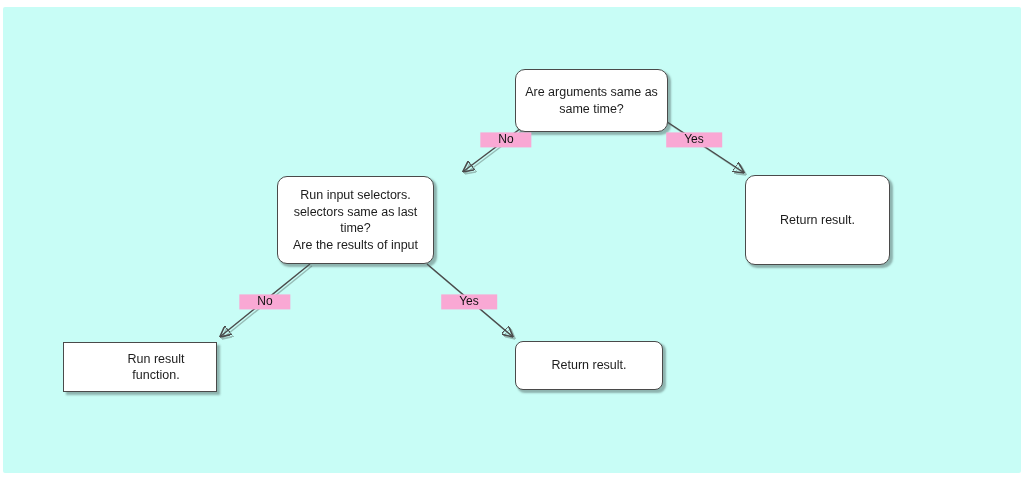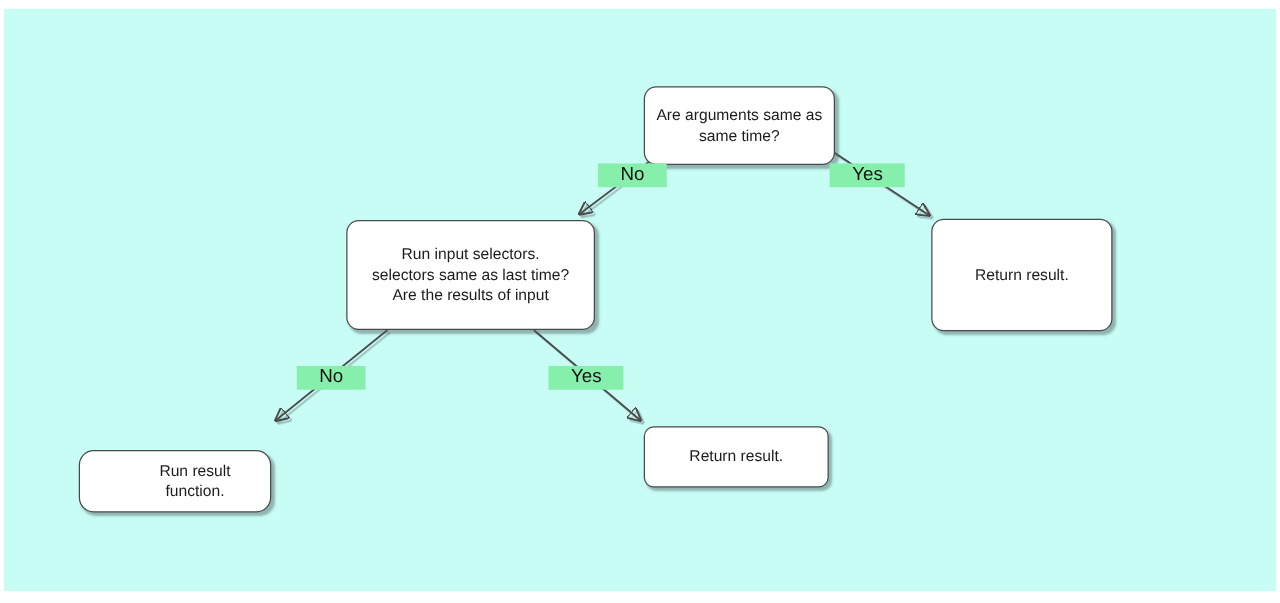--- a/index.html
+++ b/index.html
@@ -33,30 +33,30 @@
     flex-direction: column;
     align-items: center;
     justify-content: center;
     text-align: center;
     color: #1c1c1c;
     font-size: 12.5px;
     line-height: 1.32;
     padding: 4px 8px;
   }
   .node-root          { left: 515px; top: 41px;  width: 153px; height: 63px; margin-top: 28px; }
-  .node-selectors     { left: 277px; top: 176px; width: 199px; height: 88px; }
+  .node-selectors     { left: 277px; top: 176px; width: 157px; height: 88px; }
   .node-return-right  { left: 745px; top: 175px; width: 145px; height: 90px; }
-  .node-run-result    { left: 63px;  top: 360px; width: 154px; height: 50px; border-radius: 12px; padding-left: 40px; }
+  .node-run-result    { left: 63px;  top: 342px; width: 154px; height: 50px; border-radius: 0; padding-left: 40px; }
   .node-return-bottom { left: 515px; top: 341px; width: 148px; height: 49px; border-radius: 8px; }
   .edge-label {
     position: absolute;
     transform: translate(-50%, -50%);
-    background: #86efac;
+    background: #f9a8d4;
     color: #111111;
-    font-size: 15px;
+    font-size: 12px;
     line-height: 1.1;
     padding: 1px 18px;
     white-space: nowrap;
   }
   .lbl-no1  { left: 506px; top: 140px; }
   .lbl-yes1 { left: 694px; top: 140px; }
   .lbl-no2  { left: 265px; top: 302px; }
   .lbl-yes2 { left: 469px; top: 302px; }
 </style>
 </head>

